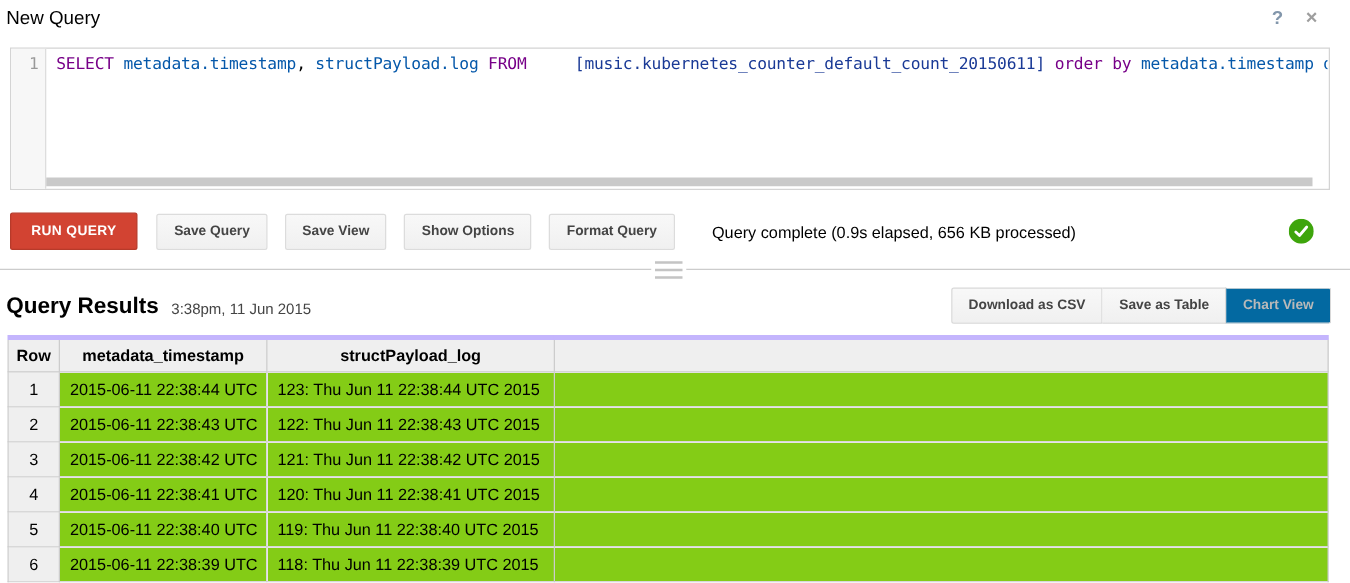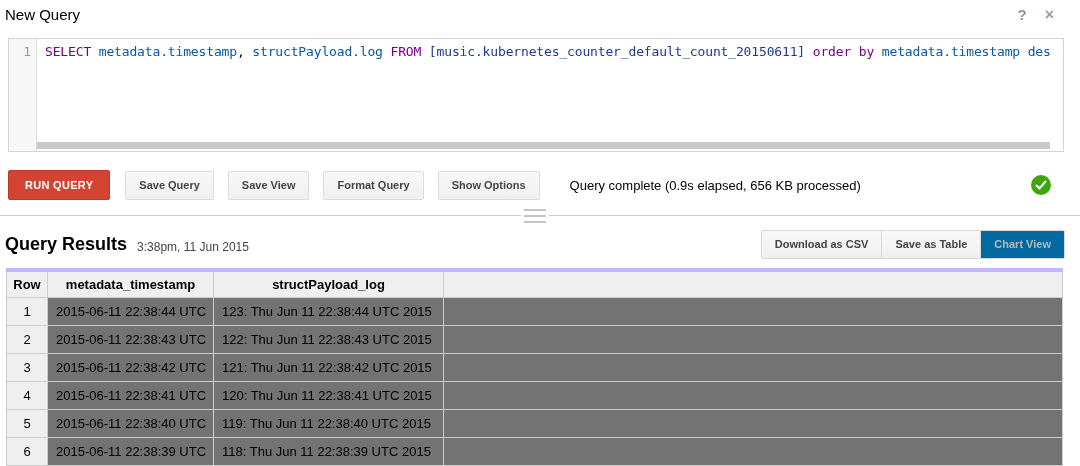--- a/index.html
+++ b/index.html
@@ -20,21 +20,21 @@
             border:1px solid #d4d4d4; background:#fff;
             font-family:"DejaVu Sans Mono", monospace; font-size:13px; cursor:text; }
   .gutter { position:absolute; left:0; top:0; bottom:0; width:28px;
             background:#f7f7f7; border-right:1px solid #ddd;
             text-align:right; color:#999; padding:5px 5px 0 0; }
   .code { position:absolute; left:29px; right:1px; top:0; margin:0;
           padding:5px 0 0 7px; white-space:pre; overflow:hidden;
           letter-spacing:-0.15px; color:#000; }
   .tok-keyword { color:var(--keyword_purple,#770088); }
   .tok-field   { color:var(--field_blue,#0558aa); }
-  .tok-table   { color:var(--table_navy,#1a3a96); }
+  .tok-table   { color:var(--table_navy,#1a3a96);margin-left:31px; }
   .tok-plain   { color:#000; }
   .hscroll { position:absolute; left:28px; right:13px; bottom:2px; height:7px;
              background:#c9c9c9; cursor:default; }
 
   
   .toolbar { display:flex; align-items:center; margin:18px 8px 0 8px; height:30px; }
   .btn-run { background:var(--run_red,#d24332); color:#fff; border:1px solid #b73a2a;
              border-radius:2px; font-weight:bold; font-size:11px; height:30px;
              padding:0 16px; margin-right:15px; letter-spacing:0.3px; }
   .btn { background:linear-gradient(#f8f8f8,#f0f0f0); border:1px solid #dcdcdc;
@@ -63,21 +63,21 @@
                     height:29px; padding:0 13px; border-radius:0; }
   .actions button:first-child { border-left:1px solid #d8d8d8; border-radius:2px 0 0 2px; }
   .actions button:last-child { border-radius:0 2px 2px 0; }
   .actions button.disabled { background:#0369a1; color:#b9b9b9; cursor:default; }
 
   
   table.results { border-collapse:collapse; margin:6px 0 0 6px; width:1057px;
                   font-size:13px; table-layout:fixed; border-top:4px solid #c4b5fd;padding-left:42px; }
   table.results th { background:#efefef; border:1px solid #ccc; font-weight:bold;
                      padding:5px 4px; text-align:center; color:#000; }
-  table.results td { border:1px solid #ccc; padding:6px 8px; background:#737373;
+  table.results td { border:1px solid #ccc; padding:6px 8px; background:#84cc16;
                      overflow:hidden; white-space:nowrap; }
   table.results td:first-child { background:#efefef; text-align:center; padding:6px 2px; }
   table.results td:nth-child(2) { text-align:center; }
   table.results td:nth-child(3) { text-align:left; }
   col.c-row  { width:41px; }
   col.c-meta { width:166px; }
   col.c-log  { width:230px; }
 </style>
 </head>
 <body>
@@ -97,22 +97,22 @@
       <span>1</span>
     </div>
     <pre class="code"><span class="tok-keyword">SELECT</span><span class="tok-field"> metadata.timestamp</span><span class="tok-plain">,</span><span class="tok-field"> structPayload.log</span><span class="tok-keyword"> FROM</span><span class="tok-table"> [music.kubernetes_counter_default_count_20150611]</span><span class="tok-keyword"> order</span><span class="tok-keyword"> by</span><span class="tok-field"> metadata.timestamp</span><span class="tok-field"> des</span></pre>
     <div class="hscroll"></div>
   </div>
 
   <div class="toolbar">
     <button class="btn-run">RUN QUERY</button>
     <button class="btn">Save Query</button>
     <button class="btn">Save View</button>
+    <button class="btn">Show Options</button>
     <button class="btn">Format Query</button>
-    <button class="btn">Show Options</button>
     <span class="status">Query complete (0.9s elapsed, 656 KB processed)</span>
     <span class="check">
       <svg width="20" height="20" viewBox="0 0 20 20">
         <circle cx="10" cy="10" r="10" fill="currentColor"></circle>
         <path d="M5.6 10.6 L8.6 13.4 L14.4 6.6" stroke="#fff" stroke-width="2.2" fill="none" stroke-linecap="round" stroke-linejoin="round"></path>
       </svg>
     </span>
   </div>
 
   <div class="splitter">

